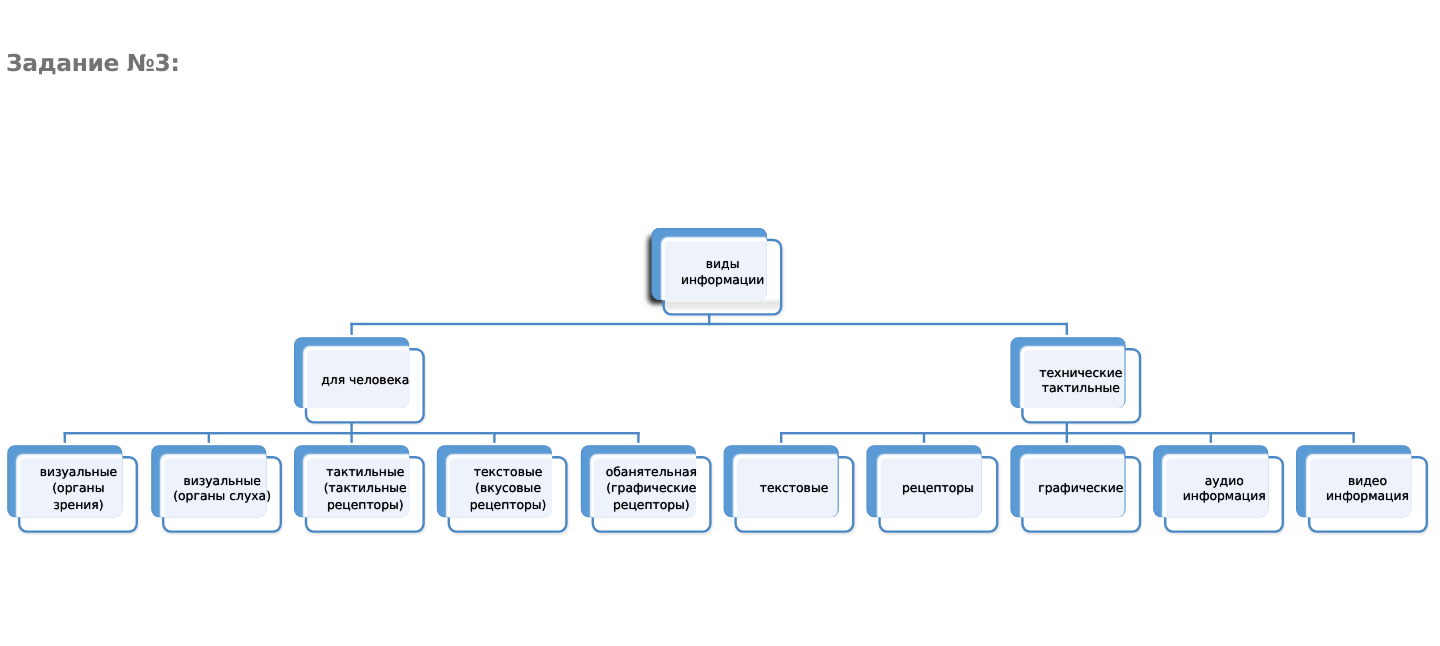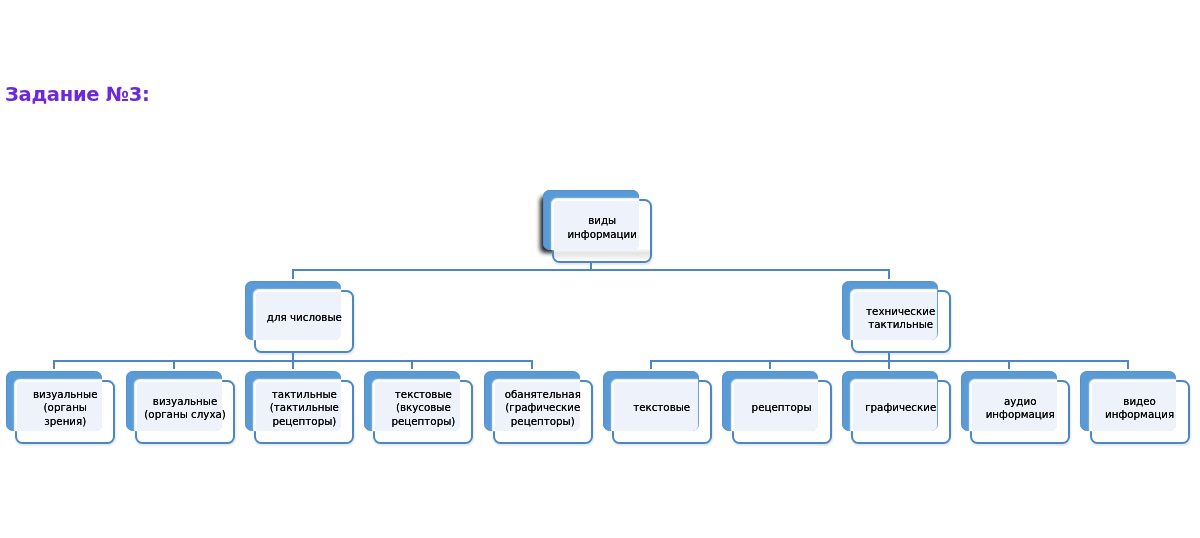--- a/index.html
+++ b/index.html
@@ -3,22 +3,22 @@
 <meta charset="utf-8">
 <title>Задание №3</title>
 <style>
   html,body{margin:0;padding:0;}
   body{width:1200px;height:538px;background:#ffffff;overflow:hidden;
        font-family:"DejaVu Sans", sans-serif;
        -webkit-font-smoothing:antialiased;}
   #stage{position:relative;width:1200px;height:538px;background:#ffffff;}
 
   .page-title{position:absolute;left:5px;top:43.2px;font-size:19.5px;font-weight:bold;
-              color:#6d28d9;white-space:pre;letter-spacing:-0.3px;line-height:19.5px;
-              transform:translateZ(0);margin-top:42px;}
+              color:#737373;white-space:pre;letter-spacing:-0.3px;line-height:19.5px;
+              transform:translateZ(0);}
 
   .node{position:absolute;width:0;height:0;}
 
   
   .n-front{position:absolute;left:9.2px;top:9.0px;width:100px;height:63.7px;
            border-radius:7.5px;background:#ffffff;
            border:2px solid #4A87C4;box-sizing:border-box;
            box-shadow:0.6px 1.1px 1.6px rgba(120,125,135,0.17);}
 
   
@@ -78,21 +78,21 @@
         <div class="n-shadow"></div>
         <div class="n-front"></div>
         <div class="n-plate"></div>
         <div class="n-inner"></div>
         <div class="n-text"><span>виды</span><span>информации</span></div>
       </div>
       <div class="node" style="left: 245.2px; top: 280.8px;">
         <div class="n-front"></div>
         <div class="n-plate"></div>
         <div class="n-inner"></div>
-        <div class="n-text"><span>для числовые</span></div>
+        <div class="n-text"><span>для человека</span></div>
       </div>
       <div class="node" style="left: 841.5px; top: 280.8px;">
         <div class="n-front"></div>
         <div class="n-plate"></div>
         <div class="n-inner"></div>
         <div class="n-text"><span>технические</span><span>тактильные</span></div>
       </div>
       <div class="node" style="left: 6.1px; top: 370.9px;">
         <div class="n-front"></div>
         <div class="n-plate"></div>

